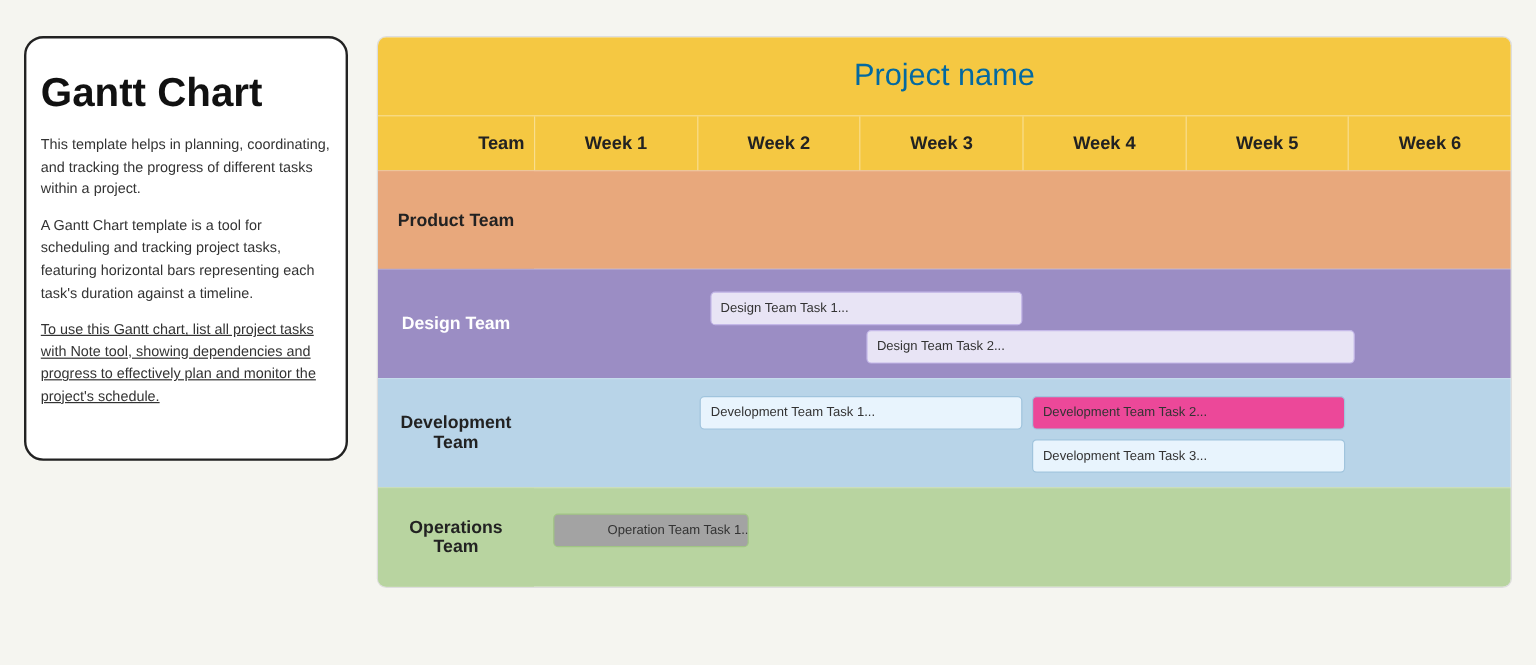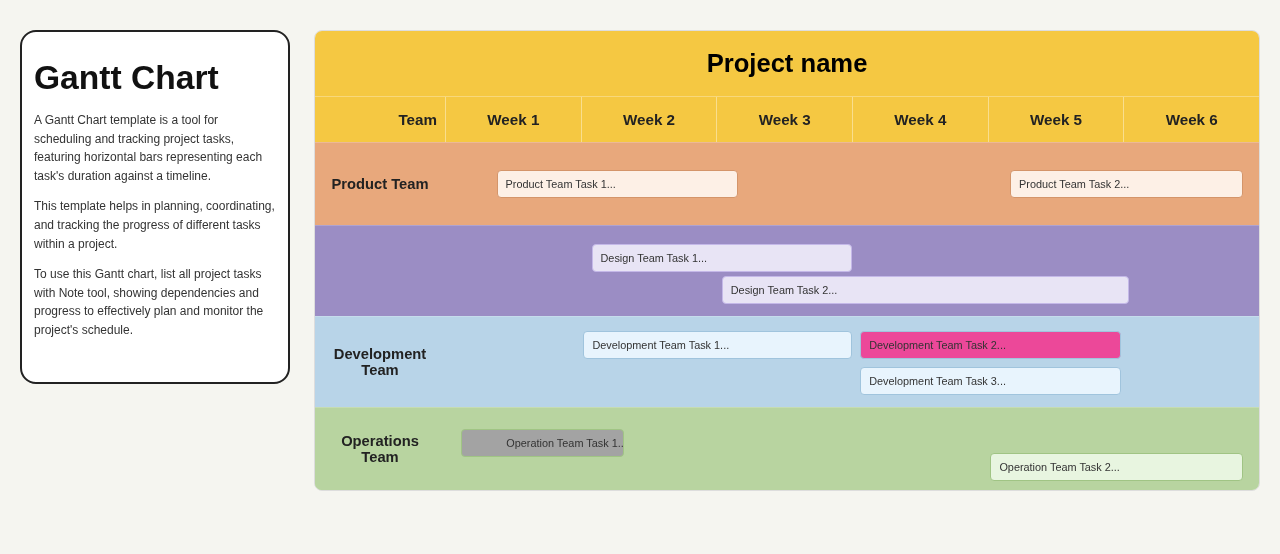--- a/index.html
+++ b/index.html
@@ -30,21 +30,21 @@
       color: #111;
       line-height: 1.1;
       margin-bottom: 14px;
     }
     .info-card p {
       font-size: 0.75rem;
       color: #333;
       line-height: 1.55;
       margin-bottom: 12px;
     }
-    .info-card p:last-child { margin-bottom: 15px; }
+    .info-card p:last-child { margin-bottom: 15px; text-decoration: underline; }
 
     
     .gantt-wrapper {
       flex: 1;
       display: flex;
       flex-direction: column;
       gap: 0;
       border-radius: 8px;
       overflow: hidden;
       border: 1px solid #ddd;
@@ -53,22 +53,22 @@
     
     .gantt-header-row {
       background: #f5c842;
       display: flex;
       align-items: center;
       justify-content: center;
       padding: 18px 10px;
     }
     .gantt-header-row h2 {
       font-size: 1.6rem;
-      font-weight: 700;
-      color: #000000;
+      font-weight: 400;
+      color: #0369a1;
     }
 
     
     .gantt-weeks-row {
       display: grid;
       grid-template-columns: 130px repeat(6, 1fr);
       background: #f5c842;
       border-top: 1px solid rgba(255,255,255,0.3);
     }
     .week-cell {
@@ -158,22 +158,22 @@
     
     
     
 
   </style>
 </head>
 <body>
 
 <div class="info-card">
   <h1>Gantt Chart</h1>
+  <p>This template helps in planning, coordinating, and tracking the progress of different tasks within a project.</p>
   <p>A Gantt Chart template is a tool for scheduling and tracking project tasks, featuring horizontal bars representing each task's duration against a timeline.</p>
-  <p>This template helps in planning, coordinating, and tracking the progress of different tasks within a project.</p>
   <p>To use this Gantt chart, list all project tasks with Note tool, showing dependencies and progress to effectively plan and monitor the project's schedule.</p>
 </div>
 
 <div class="gantt-wrapper">
 
   <div class="gantt-header-row">
     <h2>Project name</h2>
   </div>
 
   <div class="gantt-weeks-row">
@@ -181,29 +181,24 @@
     <div class="week-cell">Week 1</div>
     <div class="week-cell">Week 2</div>
     <div class="week-cell">Week 3</div>
     <div class="week-cell">Week 4</div>
     <div class="week-cell">Week 5</div>
     <div class="week-cell">Week 6</div>
   </div>
 
   <div class="team-row product-row" style="min-height:82px;gap:36px;">
     <div class="team-label-cell">Product Team</div>
-    <div style="grid-column: 2 / span 6; position:relative; min-height:82px;">
-
-      <div class="task-absolute product-task-bar" style="left:2%; top:50%; transform:translateY(-50%); width:31%;">Product Team Task 1...</div>
-
-      <div class="task-absolute product-task-bar" style="left:68%; top:50%; transform:translateY(-50%); width:30%;">Product Team Task 2...</div>
-    </div>
   </div>
 
   <div class="team-row design-row" style="min-height:90px;">
+    <div class="team-label-cell">Design Team</div>
     <div style="grid-column: 2 / span 6; position:relative; min-height:90px;">
 
       <div class="task-absolute design-task-bar" style="left:18%; top:20%; width:32%;">Design Team Task 1...</div>
 
       <div class="task-absolute design-task-bar" style="left:34%; top:55%; width:50%;">Design Team Task 2...</div>
     </div>
   </div>
 
   <div class="team-row dev-row" style="min-height:90px;">
     <div class="team-label-cell">Development Team</div>
@@ -216,16 +211,15 @@
       <div class="task-absolute dev-task-bar" style="left:51%; top:55%; width:32%; background:#e8f4fd; border:1px solid #a0c4dd;">Development Team Task 3...</div>
     </div>
   </div>
 
   <div class="team-row ops-row" style="min-height:82px;">
     <div class="team-label-cell">Operations Team</div>
     <div style="grid-column: 2 / span 6; position:relative; min-height:82px;">
 
       <div class="task-absolute ops-task-bar" style="left:2%; top:25%; width:20%; background:#a3a3a3; border:1px solid #a0c484;padding-left:44px;">Operation Team Task 1...</div>
 
-      <div class="task-absolute ops-task-bar" style="left:67%; top:55%; width:31%; background:#e8f5e0; border:1px solid #a0c484;">Operation Team Task 2...</div>
     </div>
   </div>
 </div>
 
 </body></html>

